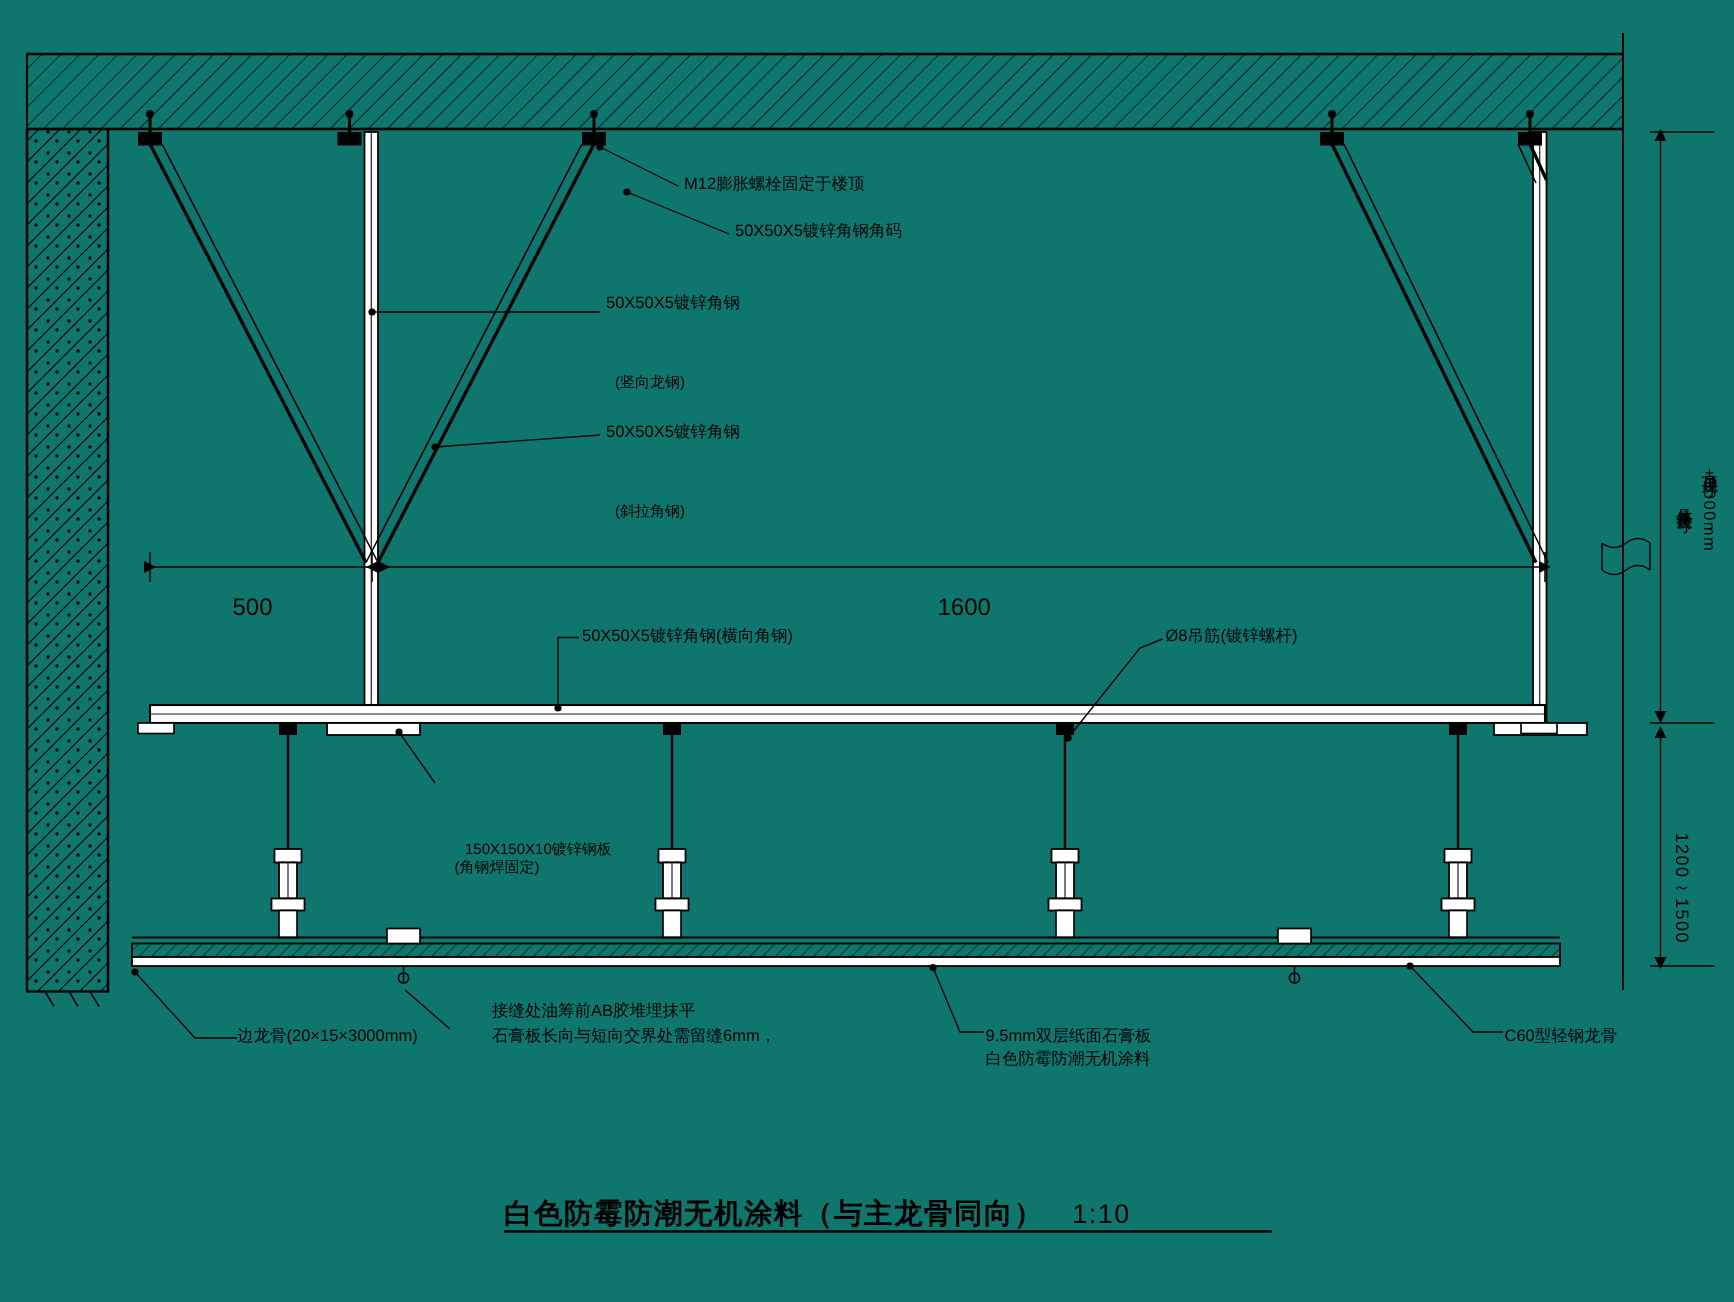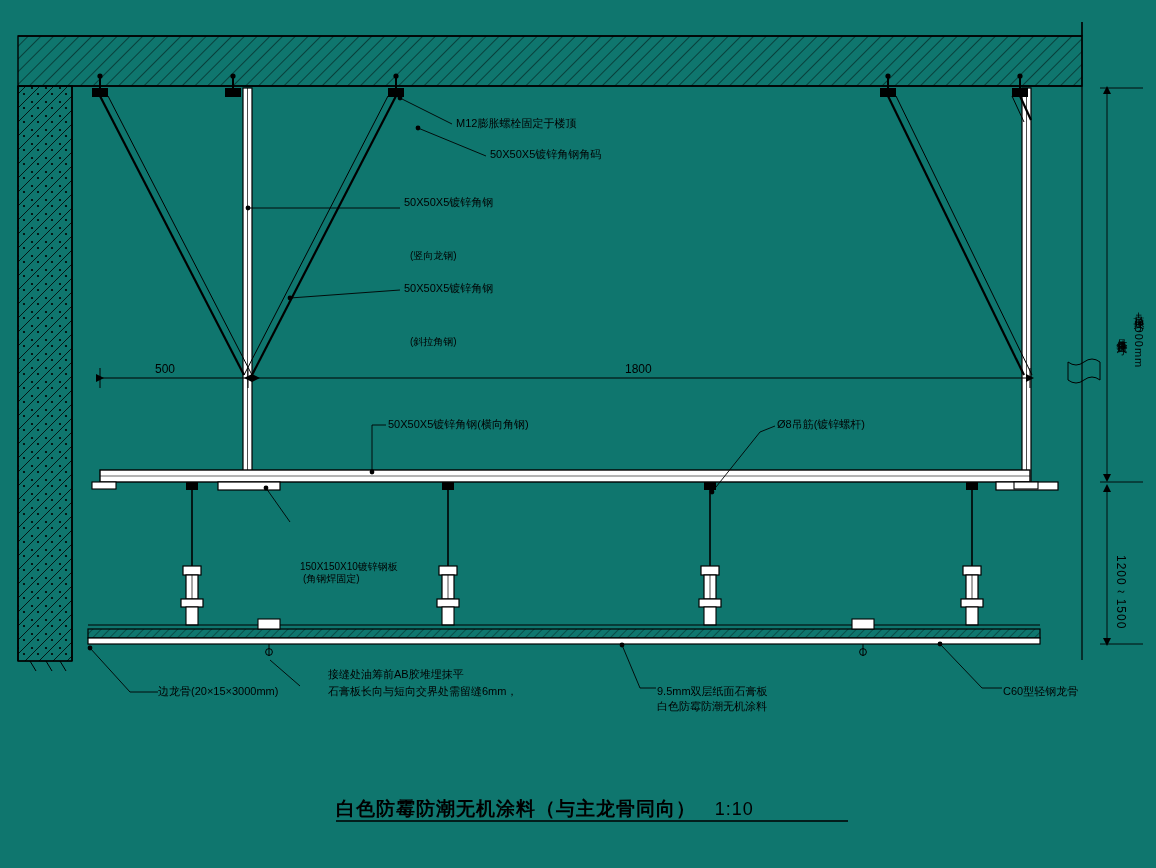--- a/index.html
+++ b/index.html
@@ -1,21 +1,21 @@
 <!DOCTYPE html>
 <html><head>
 <meta charset="utf-8">
 <style>
   html,body{margin:0;padding:0;background:#ffffff;}
   body{width:1156px;height:868px;font-family:"Liberation Sans", sans-serif;color:#000;}
   #stage{position:relative;width:1156px;height:868px;overflow:hidden;background:#0f766e;padding-left:23px;}
   svg.draw{position:absolute;left:0;top:0;width:1156px;height:868px;}
   .lbl{position:absolute;font-family:"Liberation Sans", sans-serif;font-size:11px;line-height:13px;color:#000;white-space:pre;}
   .lbl.small{font-size:10px;line-height:12px;margin-top:40px;}
-  .lbl.dim{font-size:12px;}
+  .lbl.dim{font-size:16px;margin-top:36px;}
   .title{position:absolute;font-size:19px;font-weight:bold;letter-spacing:1px;white-space:nowrap;}
   .title .scale{font-weight:normal;font-size:18px;}
   .vert{position:absolute;font-size:11px;writing-mode:vertical-rl;text-orientation:mixed;white-space:nowrap;letter-spacing:1px;}
   .vert2{position:absolute;font-size:12px;writing-mode:vertical-rl;text-orientation:mixed;white-space:nowrap;letter-spacing:1px;}
 </style>
 </head>
 <body>
 
 <div id="stage">
 
@@ -233,35 +233,35 @@
 
   <div class="lbl" style="left:404px;top:196px;">50X50X5镀锌角钢</div>
   <div class="lbl small" style="left:410px;top:210px;">(竖向龙钢)</div>
 
   <div class="lbl" style="left:404px;top:282px;">50X50X5镀锌角钢</div>
   <div class="lbl small" style="left:410px;top:296px;">(斜拉角钢)</div>
 
   <div class="lbl" style="left:388px;top:418px;">50X50X5镀锌角钢(横向角钢)</div>
   <div class="lbl" style="left:777px;top:418px;">Ø8吊筋(镀锌螺杆)</div>
 
-  <div class="lbl small" style="left:300px;top:521px;">150X150X10镀锌钢板</div>
+  <div class="lbl small" style="left:310px;top:521px;">150X150X10镀锌钢板</div>
   <div class="lbl small" style="left:303px;top:533px;">(角钢焊固定)</div>
 
   <div class="lbl" style="left:158px;top:685px;">边龙骨(20×15×3000mm)</div>
 
   <div class="lbl" style="left:328px;top:685px;">石膏板长向与短向交界处需留缝6mm，</div>
   <div class="lbl" style="left:328px;top:668px;">接缝处油筹前AB胶堆埋抹平</div>
 
   <div class="lbl" style="left:657px;top:685px;">9.5mm双层纸面石膏板</div>
   <div class="lbl" style="left:657px;top:700px;text-align:right;">白色防霉防潮无机涂料</div>
 
   <div class="lbl" style="left:1003px;top:685px;">C60型轻钢龙骨</div>
 
   <div class="lbl dim" style="left:155px;top:363px;">500</div>
-  <div class="lbl dim" style="left:625px;top:363px;">1800</div>
+  <div class="lbl dim" style="left:625px;top:363px;">1600</div>
 
   <div class="vert2" style="left:1112px;top:555px;">1200～1500</div>
   <div class="vert" style="left:1131px;top:308px;">吊顶尺寸+3000mm</div>
   <div class="vert" style="left:1114px;top:330px;">具体含量尺寸</div>
 
   <div class="title" style="left:336px;top:796px;"><span>白色防霉防潮无机涂料（与主龙骨同向）</span>&nbsp;&nbsp;&nbsp;<span class="scale">1:10</span></div>
 
 </div>
 
 </body></html>

